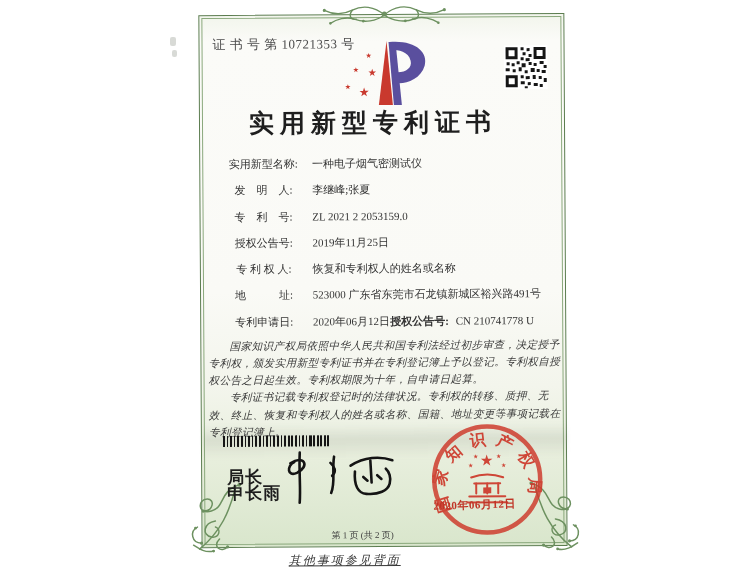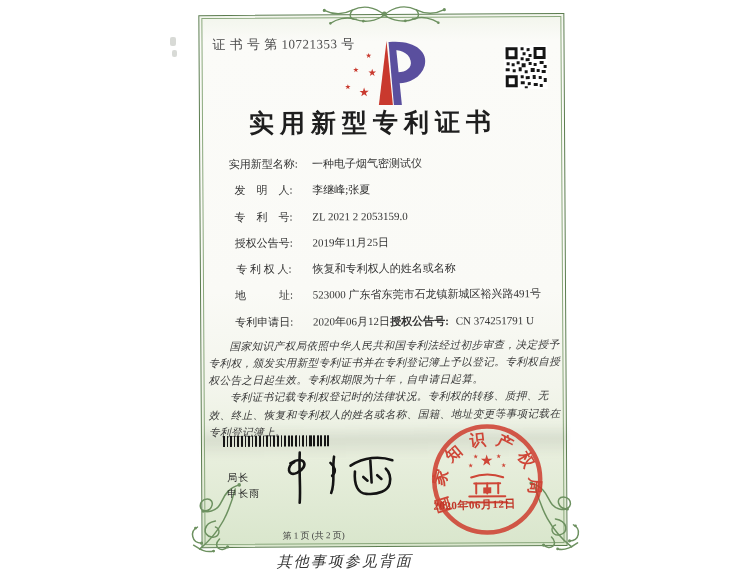--- a/index.html
+++ b/index.html
@@ -41,30 +41,30 @@
   
   .paras{position:absolute;left:18px;top:331px;width:352px;
     font-size:10.6px;line-height:1.62;color:#3a3a3a;font-style:italic;}
   .paras p{margin:0;text-indent:2em;letter-spacing:.4px;}
   
   .barcode{position:absolute;left:32px;top:429px;width:108px;height:11px;
     background-image:
       repeating-linear-gradient(90deg,#151515 0 1.6px,transparent 1.6px 3.6px),
       repeating-linear-gradient(90deg,#151515 0 1px,transparent 1px 7.3px);
   }
-  .signer{position:absolute;left:36px;top:463px;font-size:10px;font-weight:normal;
+  .signer{position:absolute;left:36px;top:463px;font-size:17px;font-weight:bold;
     color:#1d1d1d;line-height:16px;letter-spacing:1px;}
   .signature{position:absolute;left:88px;top:438px;transform:rotate(-3deg);}
   .seal{position:absolute;left:236px;top:412px;opacity:.92;}
   .seal-date{position:absolute;left:242px;top:492px;font-size:11px;color:#c03527;
     letter-spacing:.5px;transform:rotate(-1.5deg);font-weight:600;}
-  .page-footer{position:absolute;left:91px;top:523px;width:160px;
+  .page-footer{position:absolute;left:91px;top:523px;width:160px;text-align:center;
     font-size:9px;color:#3d3d3d;}
   .back-note{position:absolute;left:73px;top:546px;width:160px;text-align:center;
-    font-size:15px;font-style:italic;letter-spacing:2px;color:#383838;}
+    font-size:12px;font-style:italic;letter-spacing:2px;color:#383838;text-decoration:underline;}
   
   .orn-top{position:absolute;left:128px;top:-3px;}
   .orn-bl{position:absolute;left:-6px;top:476px;}
   .orn-br{position:absolute;left:336px;top:476px;transform:scaleX(-1);}
 </style>
 </head>
 <body>
 
 <div class="smudge" style="left:170px;top:37px;width:6px;height:9px;"></div>
 <div class="smudge" style="left:172px;top:50px;width:5px;height:7px;"></div>
@@ -212,21 +212,21 @@
     </div>
     <div class="frow">
       <span class="flabel">地　　　址:</span>
       <span class="fvalue">523000 广东省东莞市石龙镇新城区裕兴路491号</span>
     </div>
     <div class="frow">
       <span class="flabel">专利申请日:</span>
       <span class="fvalue">2020年06月12日</span>
       <span class="fpair2">
         <span class="flabel">授权公告号:</span>
-        <span class="fvalue">CN 374251791 U</span>
+        <span class="fvalue">CN 210741778 U</span>
       </span>
     </div>
   </div>
 
   <div class="paras">
     <p>国家知识产权局依照中华人民共和国专利法经过初步审查，决定授予专利权，颁发实用新型专利证书并在专利登记簿上予以登记。专利权自授权公告之日起生效。专利权期限为十年，自申请日起算。</p>
     <p>专利证书记载专利权登记时的法律状况。专利权的转移、质押、无效、终止、恢复和专利权人的姓名或名称、国籍、地址变更等事项记载在专利登记簿上。</p>
   </div>
 
   <div class="barcode"></div>

